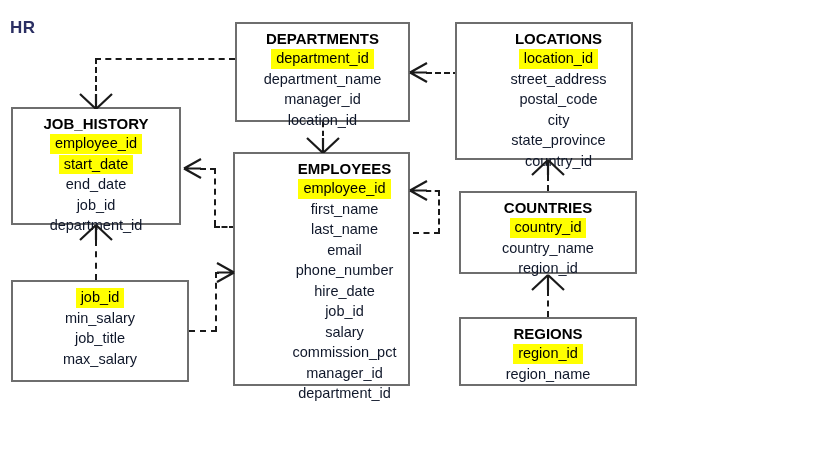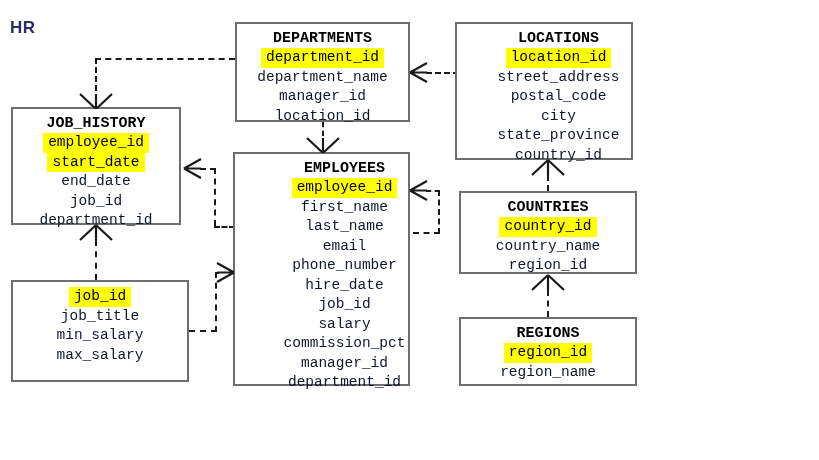--- a/index.html
+++ b/index.html
@@ -27,21 +27,20 @@
     letter-spacing: 0.5px;
   }
   .entity {
     position: absolute;
     box-sizing: border-box;
     border: 2px solid #6e6e6e;
     background: #ffffff;
     text-align: center;
     padding-top: 5px;
     z-index: 5;
-    font-family: Liberation Mono, monospace;
   }
   .entity-name {
     font-size: 15px;
     font-weight: bold;
     color: #000000;
     line-height: 19px;
     white-space: nowrap;
   }
   .attr {
     font-size: 14.5px;
@@ -157,22 +156,22 @@
     <div class="entity-name">JOB_HISTORY</div>
     <div class="attr-row"><span class="attr pk">employee_id</span></div>
     <div class="attr-row"><span class="attr pk">start_date</span></div>
     <div class="attr-row"><span class="attr">end_date</span></div>
     <div class="attr-row"><span class="attr">job_id</span></div>
     <div class="attr-row"><span class="attr">department_id</span></div>
   </div>
 
   <div class="entity" style="left:11px; top:280px; width:178px; height:102px;">
     <div class="attr-row"><span class="attr pk">job_id</span></div>
+    <div class="attr-row"><span class="attr">min_salary</span></div>
     <div class="attr-row"><span class="attr">job_title</span></div>
-    <div class="attr-row"><span class="attr">min_salary</span></div>
     <div class="attr-row"><span class="attr">max_salary</span></div>
   </div>
 
   <div class="entity" style="left:235px; top:22px; width:175px; height:100px;">
     <div class="entity-name">DEPARTMENTS</div>
     <div class="attr-row"><span class="attr pk">department_id</span></div>
     <div class="attr-row"><span class="attr">department_name</span></div>
     <div class="attr-row"><span class="attr">manager_id</span></div>
     <div class="attr-row"><span class="attr">location_id</span></div>
   </div>

